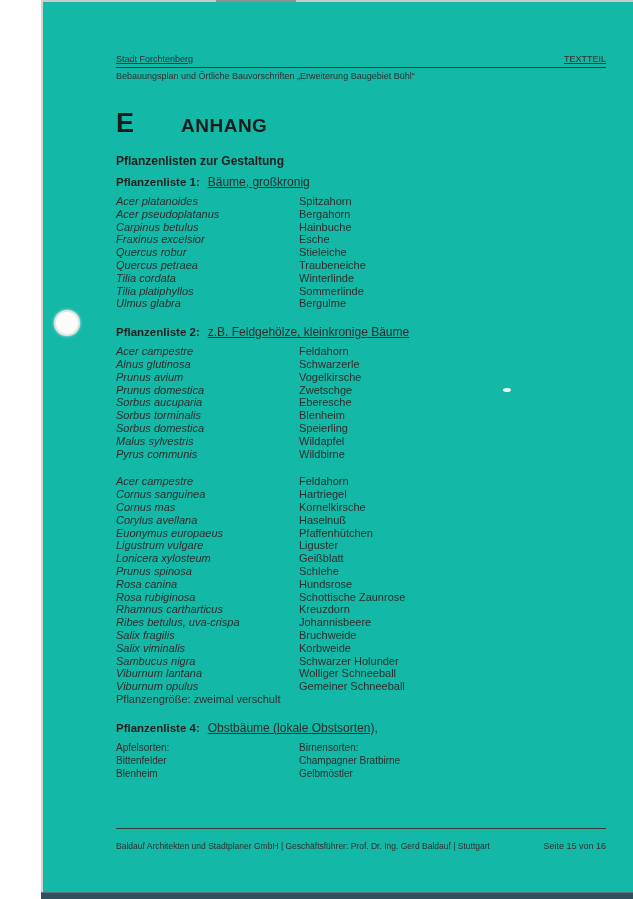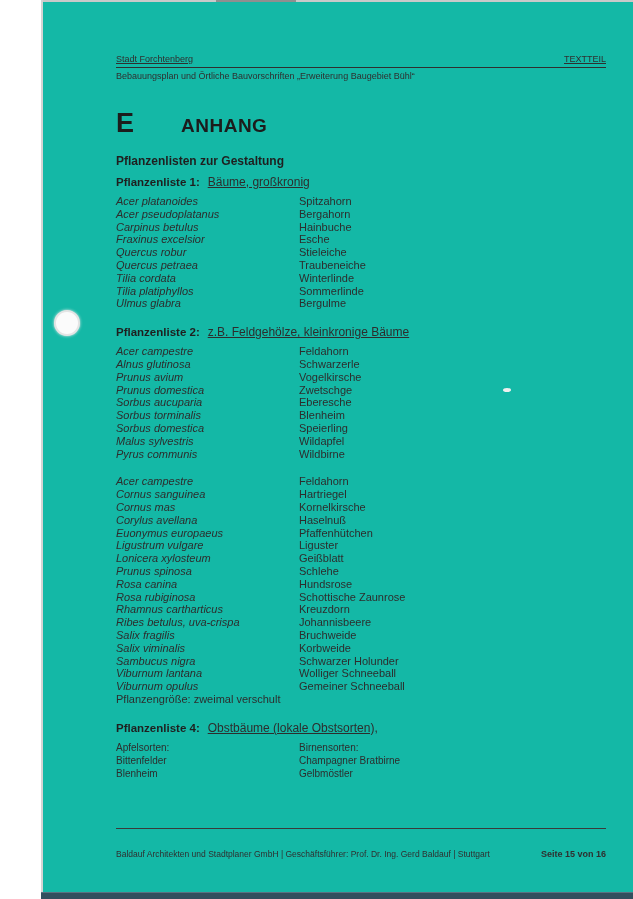--- a/index.html
+++ b/index.html
@@ -58,25 +58,25 @@
   .list-note { font-size: 11px; line-height: 12.8px; }
 
   .fruit-cols { display: flex; margin-top: 6px; font-size: 10px; line-height: 13px; }
   .fruit-col { width: 183px; flex-shrink: 0; }
   .fruit-col + .fruit-col { width: auto; }
   .fruit-col-header { }
   .fruit-item { }
 
   .footer {
     position: absolute; left: 75px; right: 68px; top: 828px;
-    border-top: 1px solid #3a3a3a; padding-top: 20px;
+    border-top: 1px solid #3a3a3a; padding-top: 12px;
     display: flex; justify-content: space-between; align-items: baseline;
     font-size: 8.5px; color: #2f2f2f;
   }
-  .footer .f-right { font-size: 9px; font-weight: bold; }
+  .footer .f-right { font-size: 9px; }
 </style>
 </head>
 <body>
 
 <div class="page">
   <div class="edge-top"></div>
   <div class="edge-top-dark"></div>
   <div class="edge-left"></div>
   <div class="edge-right"></div>
   <div class="edge-bottom-line"></div>

